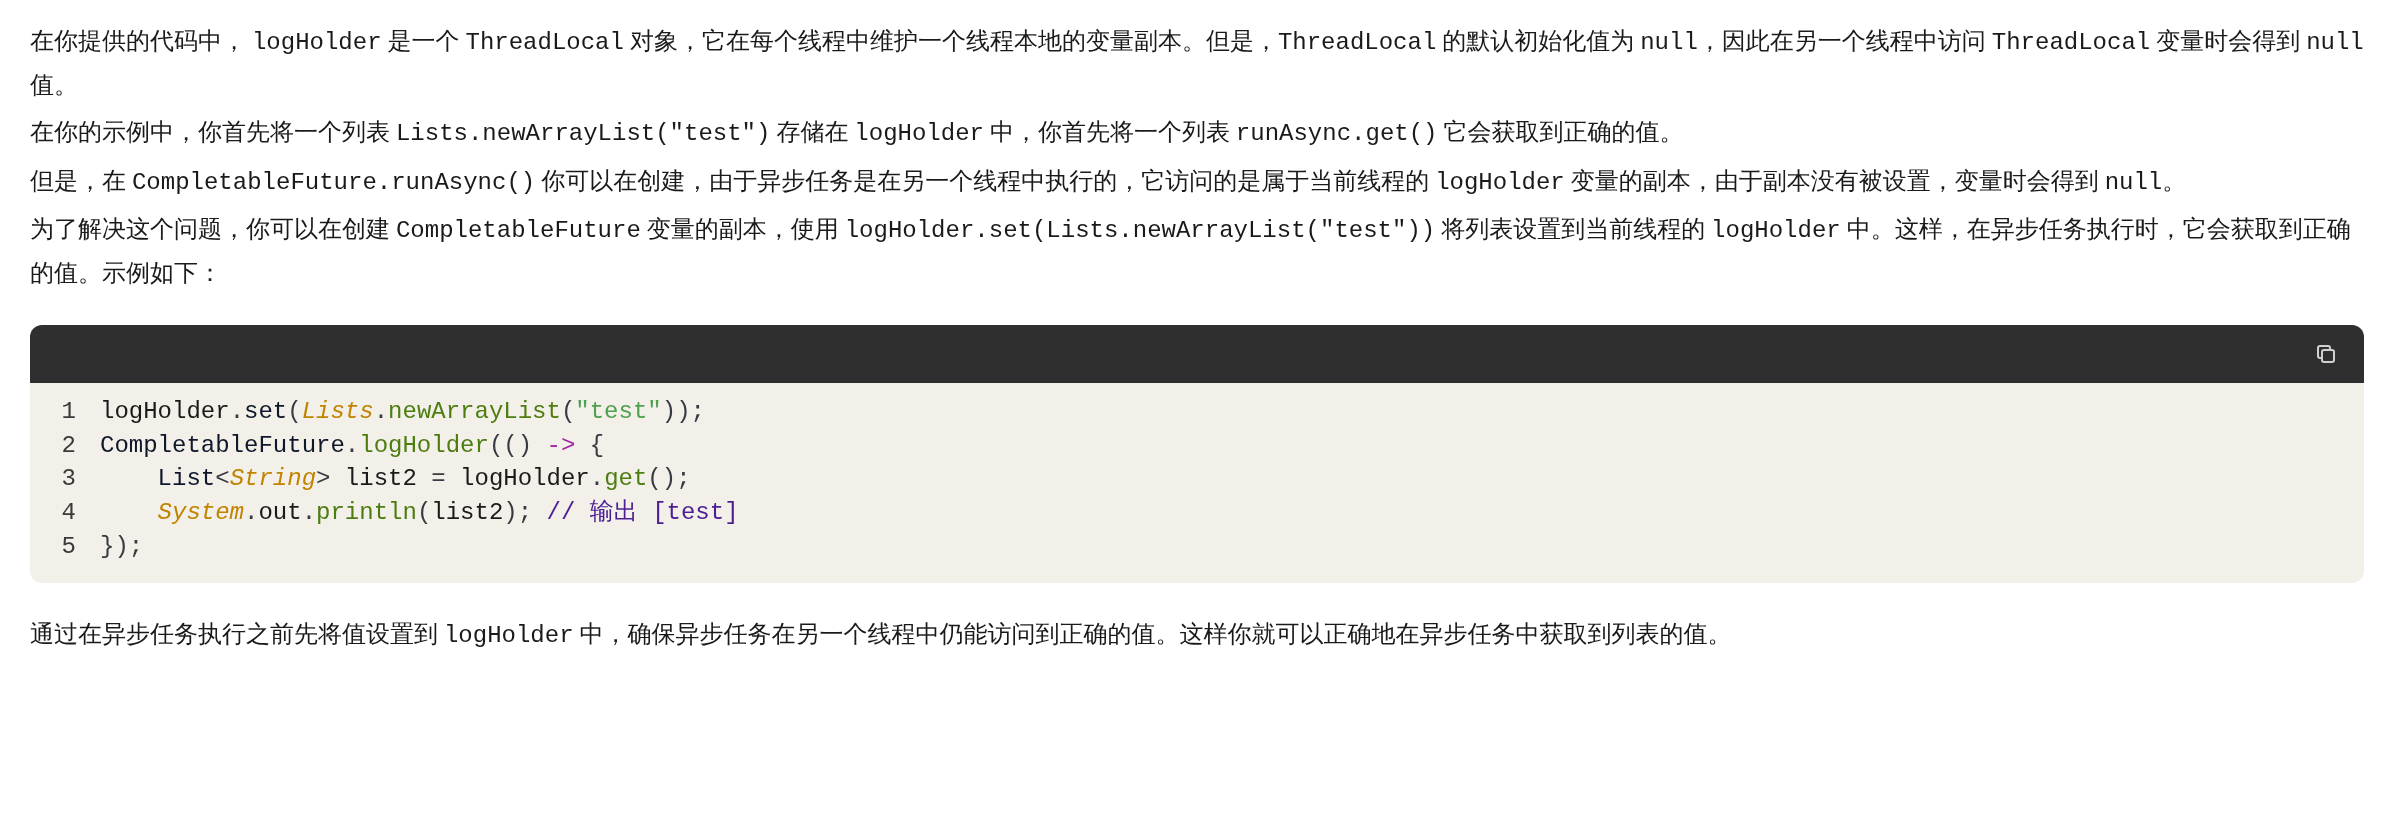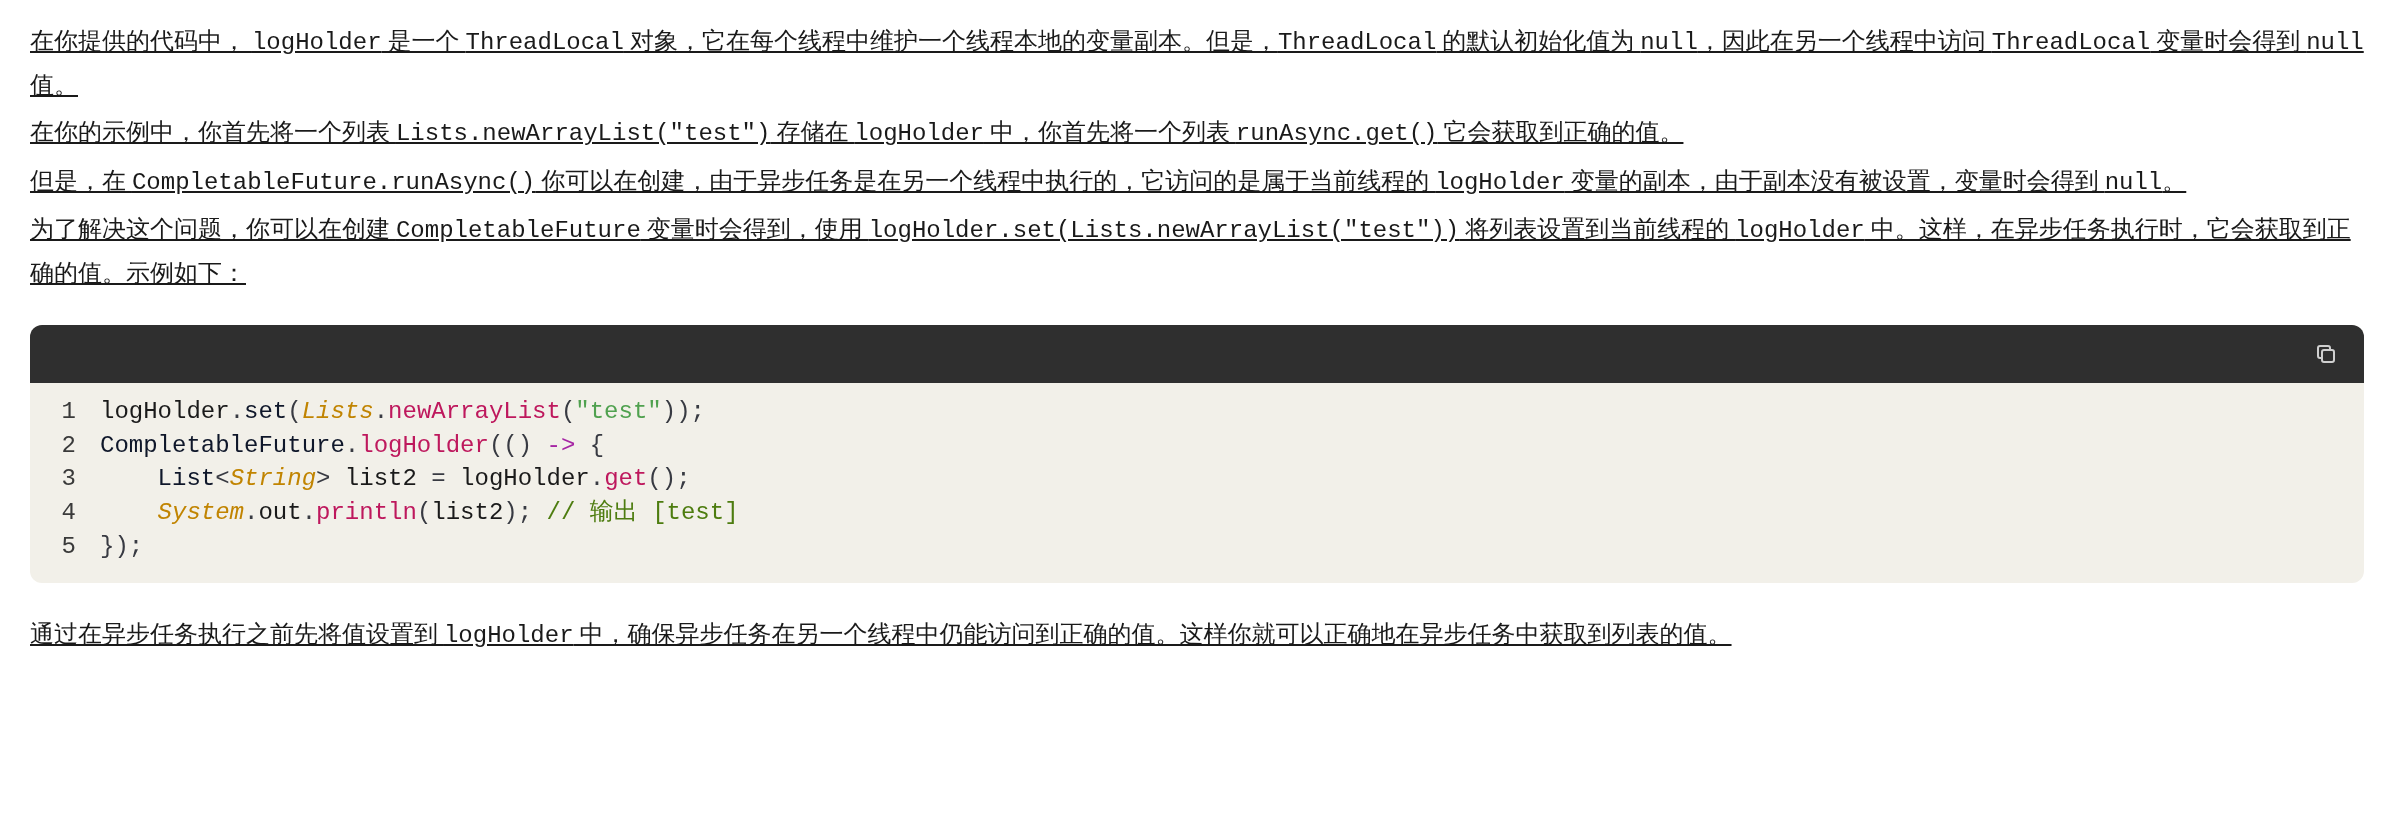--- a/index.html
+++ b/index.html
@@ -7,21 +7,20 @@
     font-family: -apple-system, BlinkMacSystemFont, "Segoe UI", Roboto, "PingFang SC", "Microsoft YaHei", sans-serif;
     background: #ffffff;
     padding: 20px 30px;
     font-size: 24px;
     line-height: 1.8;
     color: #1a1a1a;
     width: 2394px;
   }
   .paragraph {
     margin-bottom: 4px;
-    text-decoration: underline;
   }
   .mono {
     font-family: "SF Mono", Monaco, Menlo, Consolas, "Courier New", monospace;
   }
   .code-block-container {
     margin-top: 30px;
     margin-bottom: 30px;
     border-radius: 12px;
     overflow: hidden;
     background: #f2f0e9;
@@ -64,45 +63,45 @@
     text-align: right;
     padding-right: 24px;
     color: #3a3a3a;
     user-select: none;
     flex-shrink: 0;
   }
   .line-content {
     flex: 1;
   }
   .tok-ident { color: #1a1a1a; }
-  .tok-method { color: #be185d; }
+  .tok-method { color: #4d7c0f; }
   .tok-punct { color: #383a42; }
   .tok-type { color: #c18401; font-style: italic; }
   .tok-string { color: #50a14f; }
   .tok-arrow { color: #a626a4; }
-  .tok-comment { color: #4d7c0f; }
+  .tok-comment { color: #4c1d95; }
   .tok-red { color: #0f172a; }
 </style>
 </head>
 <body>
 
 <div class="paragraph">
   <span>在你提供的代码中， </span><span class="mono">logHolder</span><span> 是一个 </span><span class="mono">ThreadLocal</span><span> 对象，它在每个线程中维护一个线程本地的变量副本。但是，</span><span class="mono">ThreadLocal</span><span> 的默认初始化值为 </span><span class="mono">null</span><span>，因此在另一个线程中访问 </span><span class="mono">ThreadLocal</span><span> 变量时会得到 </span><span class="mono">null</span><span> 值。</span>
 </div>
 
 <div class="paragraph">
   <span>在你的示例中，你首先将一个列表 </span><span class="mono">Lists.newArrayList("test")</span><span> 存储在 </span><span class="mono">logHolder</span><span> 中，你首先将一个列表 </span><span class="mono">runAsync.get()</span><span> 它会获取到正确的值。</span>
 </div>
 
 <div class="paragraph">
   <span>但是，在 </span><span class="mono">CompletableFuture.runAsync()</span><span> 你可以在创建，由于异步任务是在另一个线程中执行的，它访问的是属于当前线程的 </span><span class="mono">logHolder</span><span> 变量的副本，由于副本没有被设置，变量时会得到 </span><span class="mono">null</span><span>。</span>
 </div>
 
 <div class="paragraph">
-  <span>为了解决这个问题，你可以在创建 </span><span class="mono">CompletableFuture</span><span> 变量时会得到，使用 </span><span class="mono">logHolder.set(Lists.newArrayList("test"))</span><span> 将列表设置到当前线程的 </span><span class="mono">logHolder</span><span> 中。这样，在异步任务执行时，它会获取到正确的值。示例如下：</span>
+  <span>为了解决这个问题，你可以在创建 </span><span class="mono">CompletableFuture</span><span> 变量的副本，使用 </span><span class="mono">logHolder.set(Lists.newArrayList("test"))</span><span> 将列表设置到当前线程的 </span><span class="mono">logHolder</span><span> 中。这样，在异步任务执行时，它会获取到正确的值。示例如下：</span>
 </div>
 
 <div class="code-block-container">
   <div class="code-header">
     <div class="copy-btn">
       <svg viewBox="0 0 24 24">
         <rect x="8" y="8" width="12" height="12" rx="2"></rect>
         <path d="M16 8V6a2 2 0 0 0-2-2H6a2 2 0 0 0-2 2v8a2 2 0 0 0 2 2h2"></path>
       </svg>
     </div>

